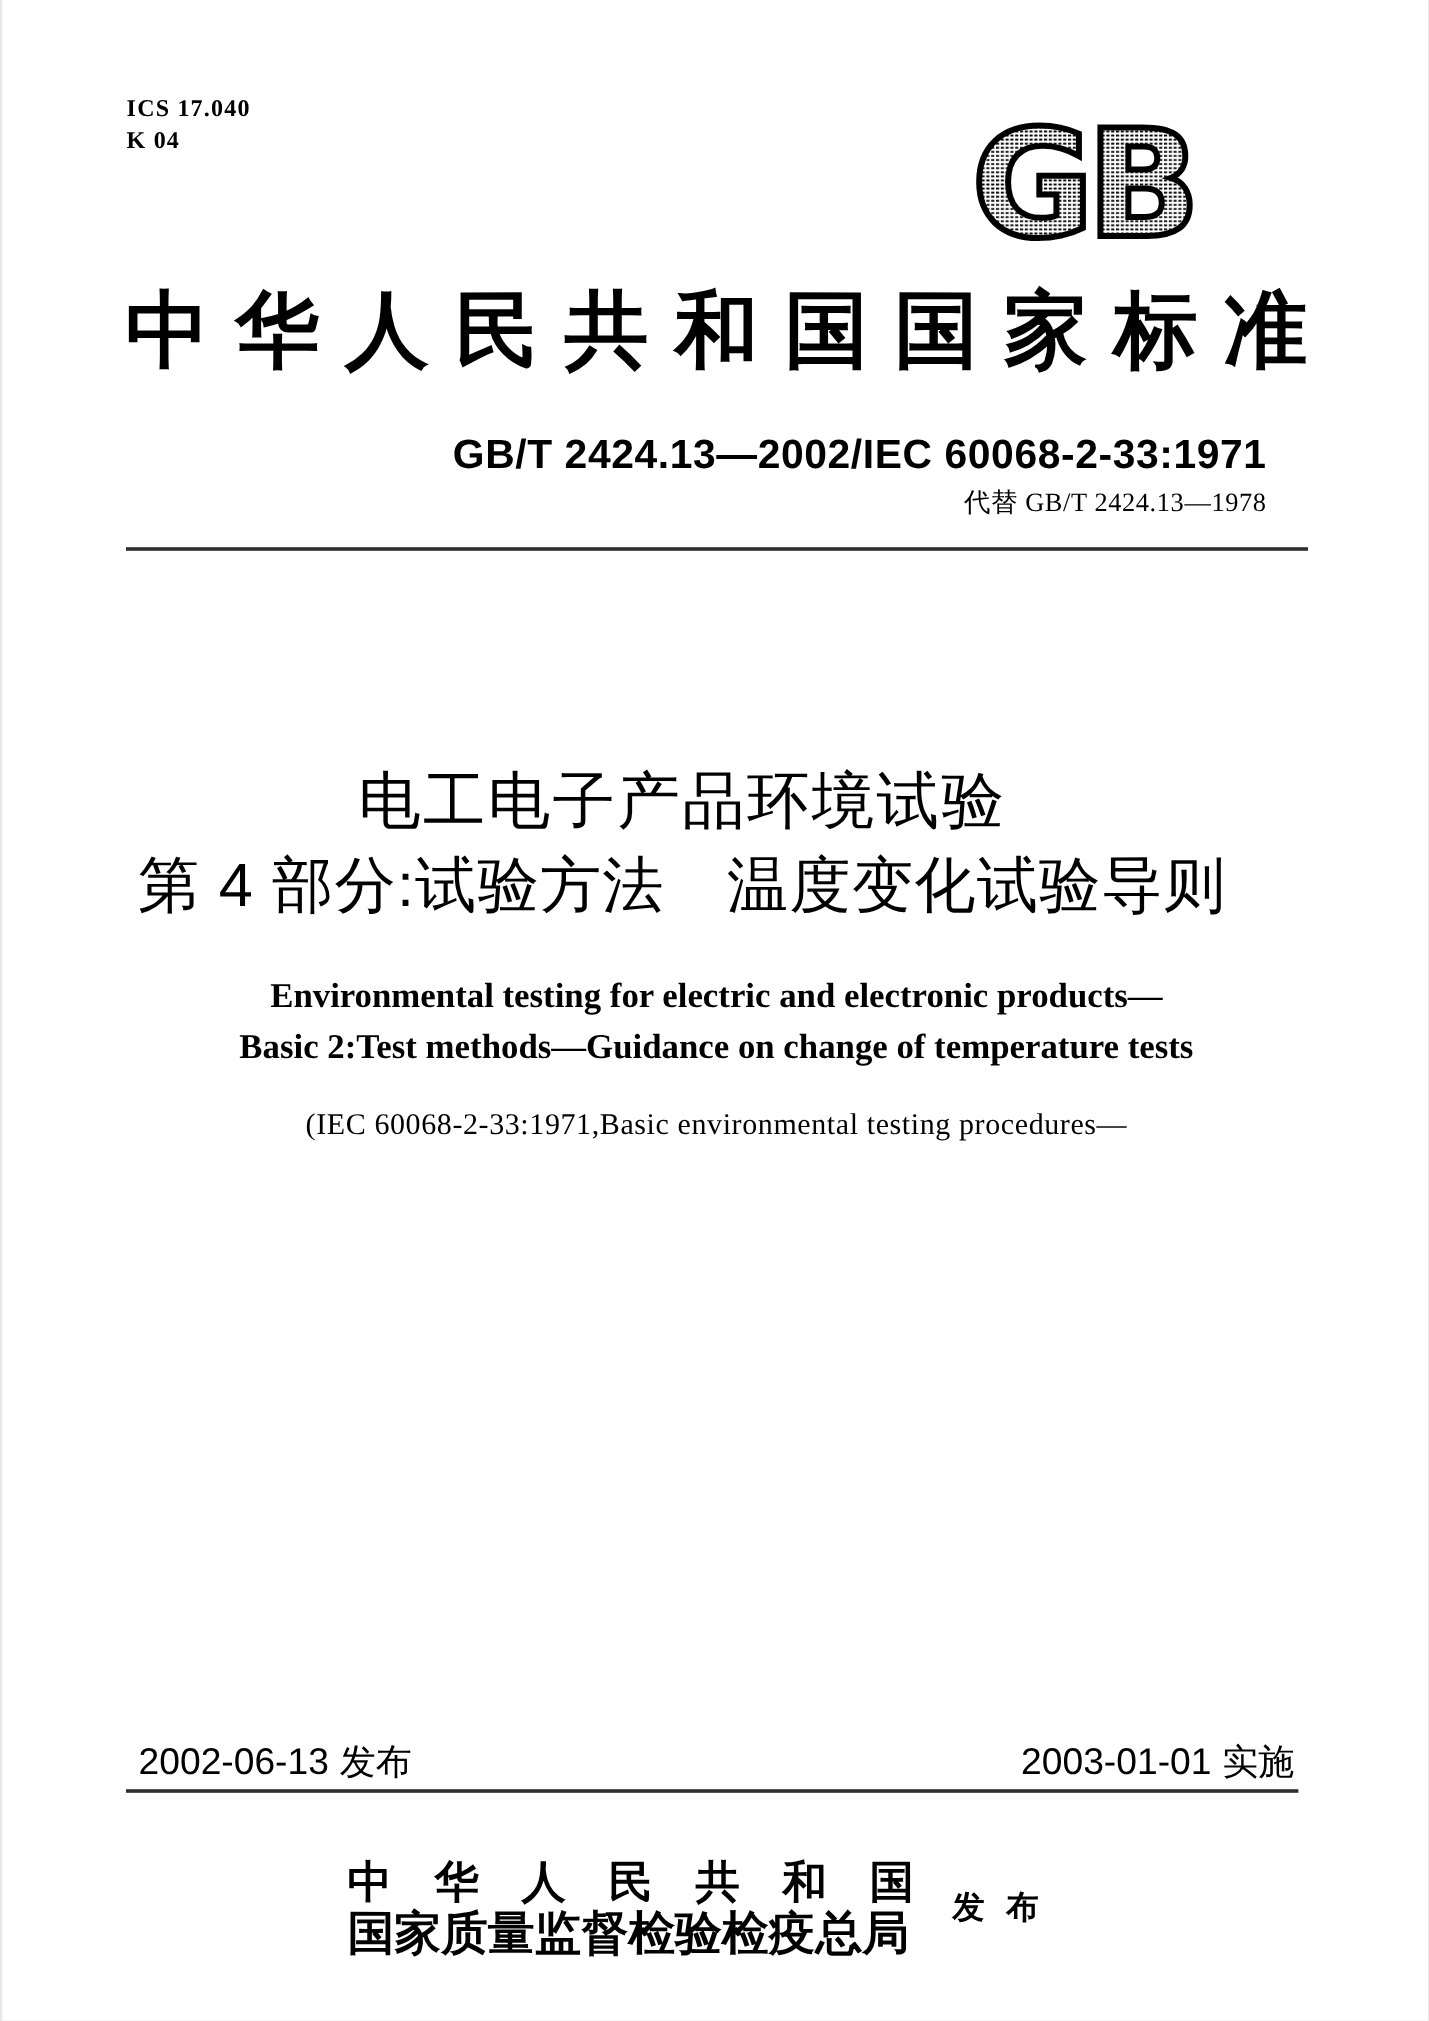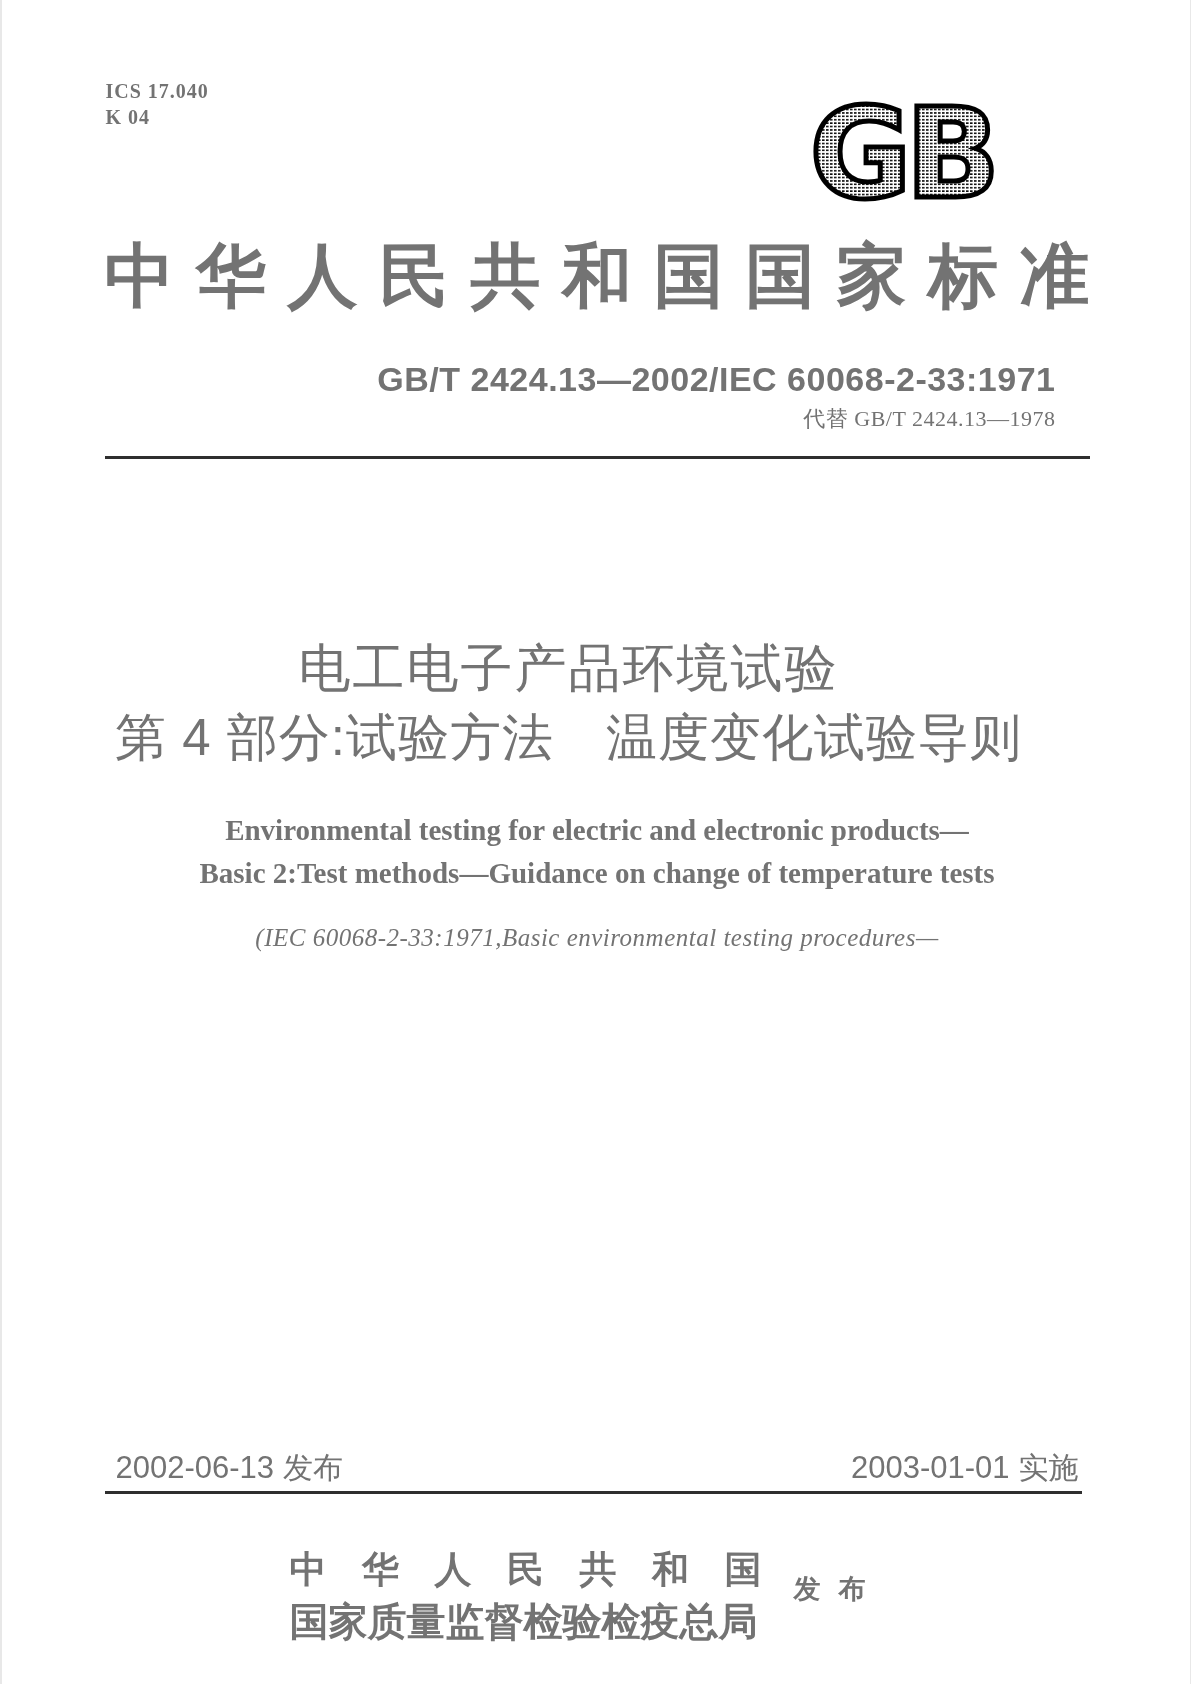--- a/index.html
+++ b/index.html
@@ -1,18 +1,18 @@
 <!DOCTYPE html>
 <html><head>
 <meta charset="utf-8">
 <style>
   html,body { margin:0; padding:0; background:#e8e8e8; }
   .page {
     position:relative; width:1188px; height:1684px; margin:0 auto;
-    background:#ffffff; overflow:hidden; color:#737373;
+    background:#ffffff; overflow:hidden; color:#000000;
     font-family:"Liberation Serif", serif;
   }
 
   
   .ics-block {
     position:absolute; left:104px; top:78px;
     font-family:"Liberation Serif", serif; font-weight:bold;
     font-size:20px; line-height:1.3; letter-spacing:1px;
   }
 
@@ -55,39 +55,39 @@
     font-family:"Liberation Serif", serif; font-weight:bold;
   }
   .en-line { font-size:29px; line-height:1; }
   .en-line2 { margin-top:14px; }
 
   
   .iec-block {
     position:absolute; left:0; top:925px; width:1191px; text-align:center;
     font-family:"Liberation Serif", serif; font-weight:normal;
   }
-  .iec-line { font-size:25px; line-height:1; letter-spacing:0.5px;font-style:italic; }
+  .iec-line { font-size:25px; line-height:1; letter-spacing:0.5px; }
   .iec-line2 { margin-top:18px; }
 
   
   .date-row {
     position:absolute; left:114px; right:111px; top:1452px;
     display:flex; justify-content:space-between;
     font-family:"Liberation Sans", sans-serif; font-size:31px; line-height:1;
   }
   .date-group { display:flex; align-items:baseline; }
   .date-label { margin-left:9px; font-size:30px; }
 
   
   .publisher {
     position:absolute; left:288px; top:1551px; width:472px;
     font-family:"Liberation Serif", serif; font-weight:bold;
   }
   .publisher-line1 { font-size:37px; line-height:1; }
-  .publisher-line2 { font-size:39px; line-height:1; margin-top:14px; white-space:nowrap; }
+  .publisher-line2 { font-size:39px; line-height:1; margin-top:4px; white-space:nowrap; }
   .release-label {
     position:absolute; left:792px; top:1571px;
     font-family:"Liberation Sans", sans-serif; font-weight:bold;
     font-size:27px; letter-spacing:18px; white-space:nowrap;
   }
 </style>
 </head>
 <body>
 
 <div class="page">

